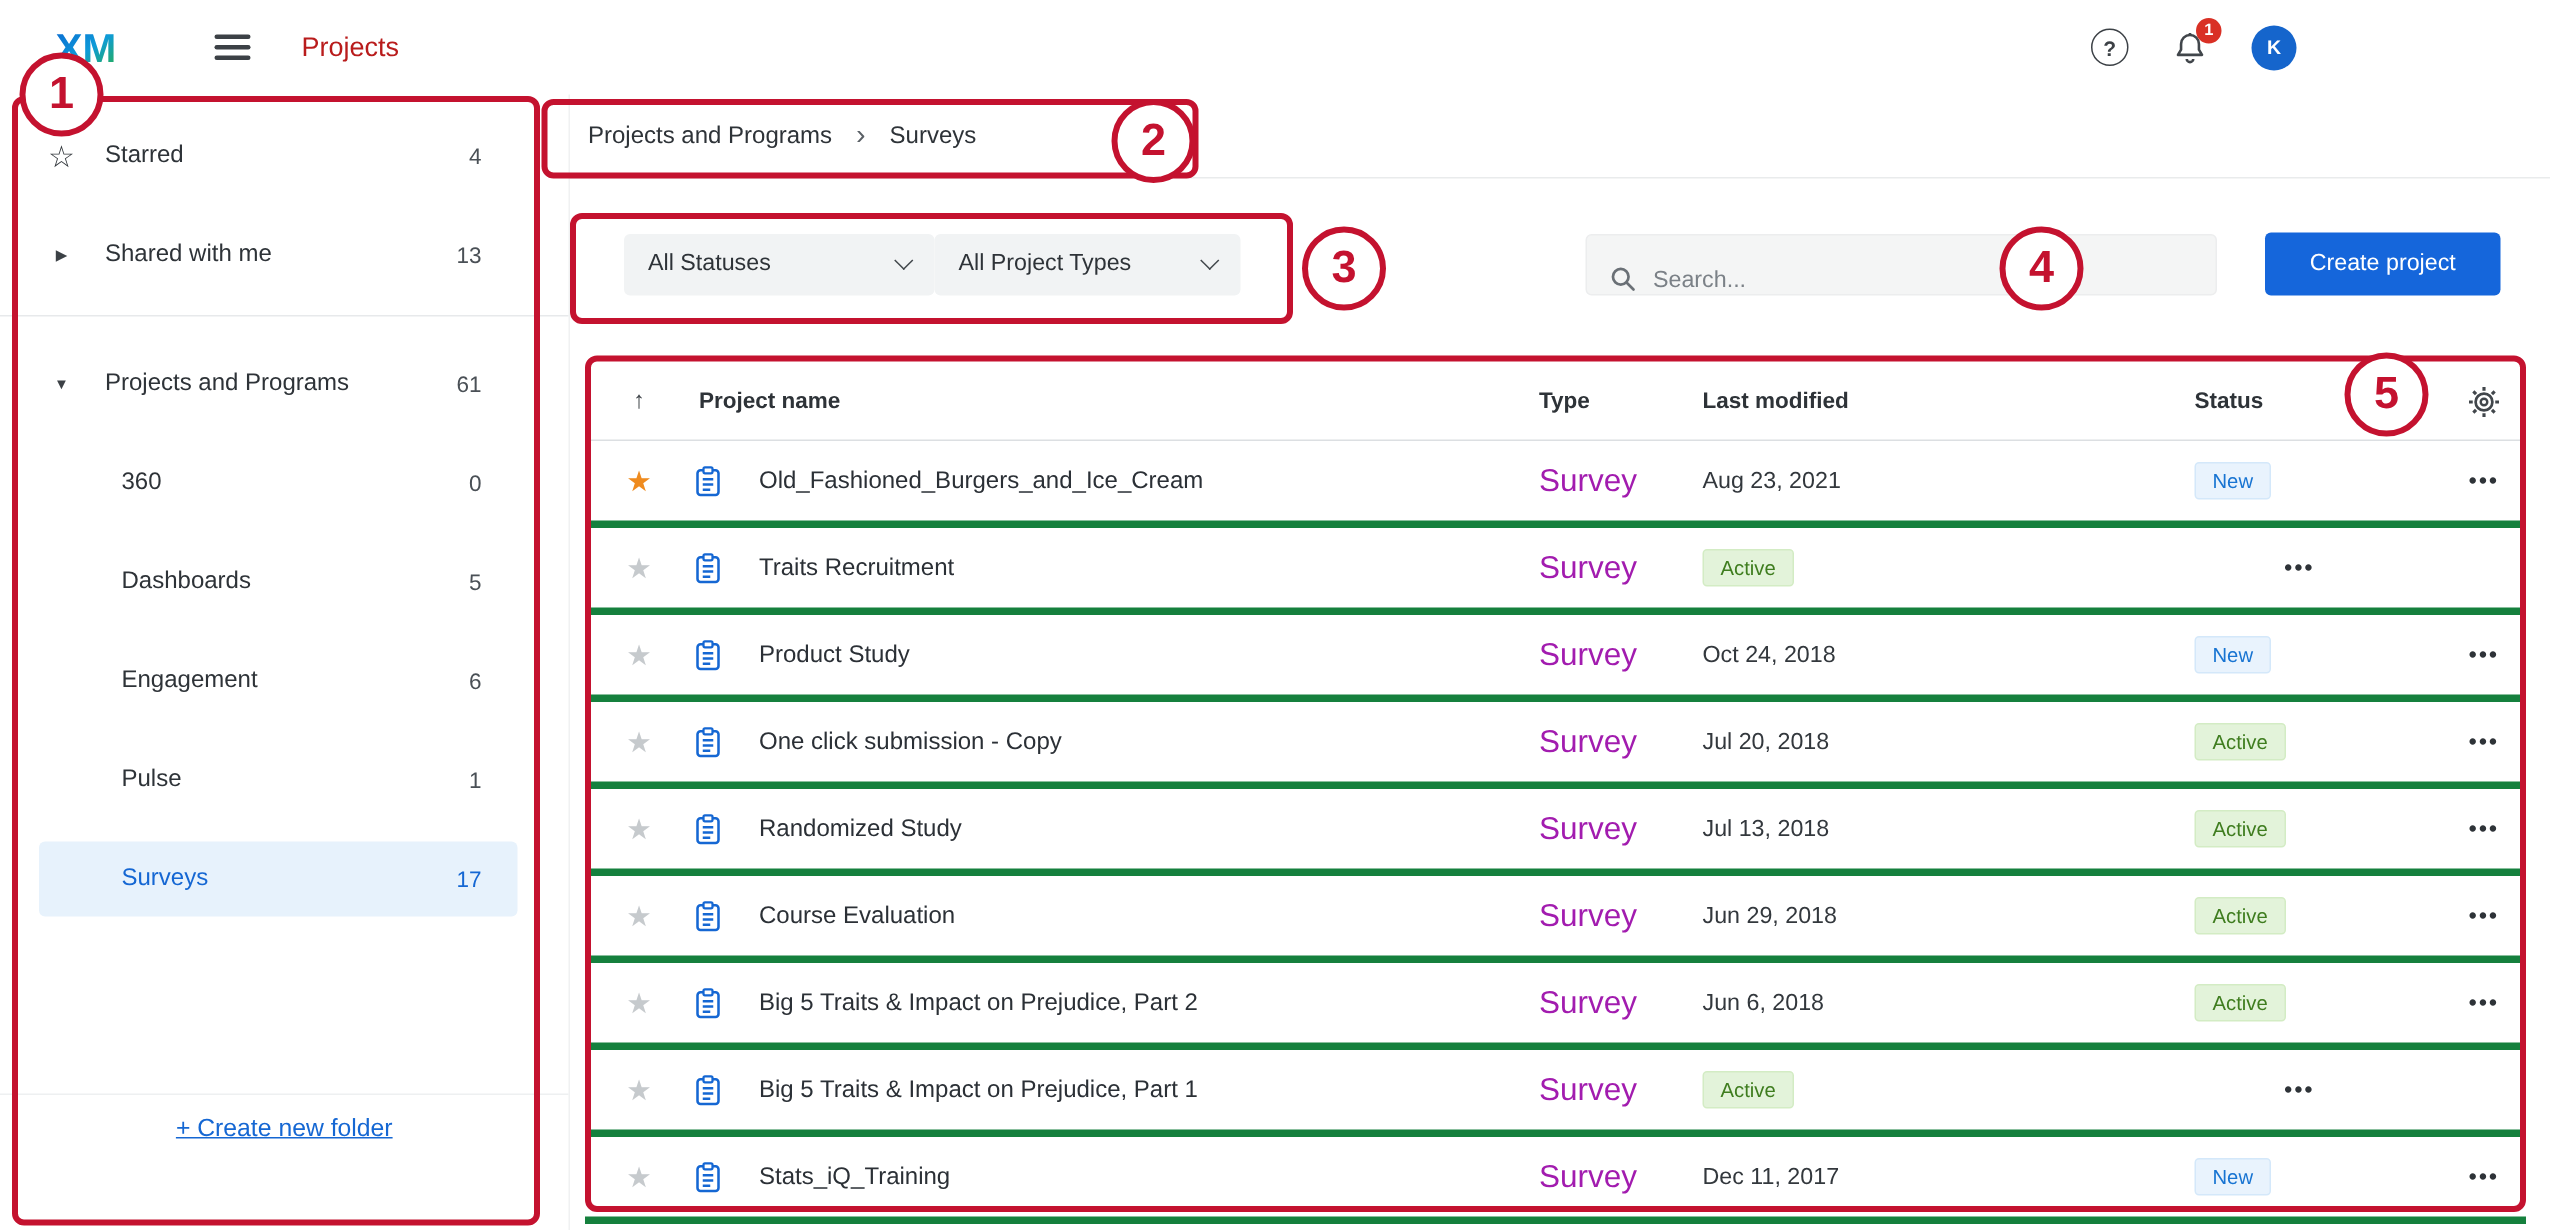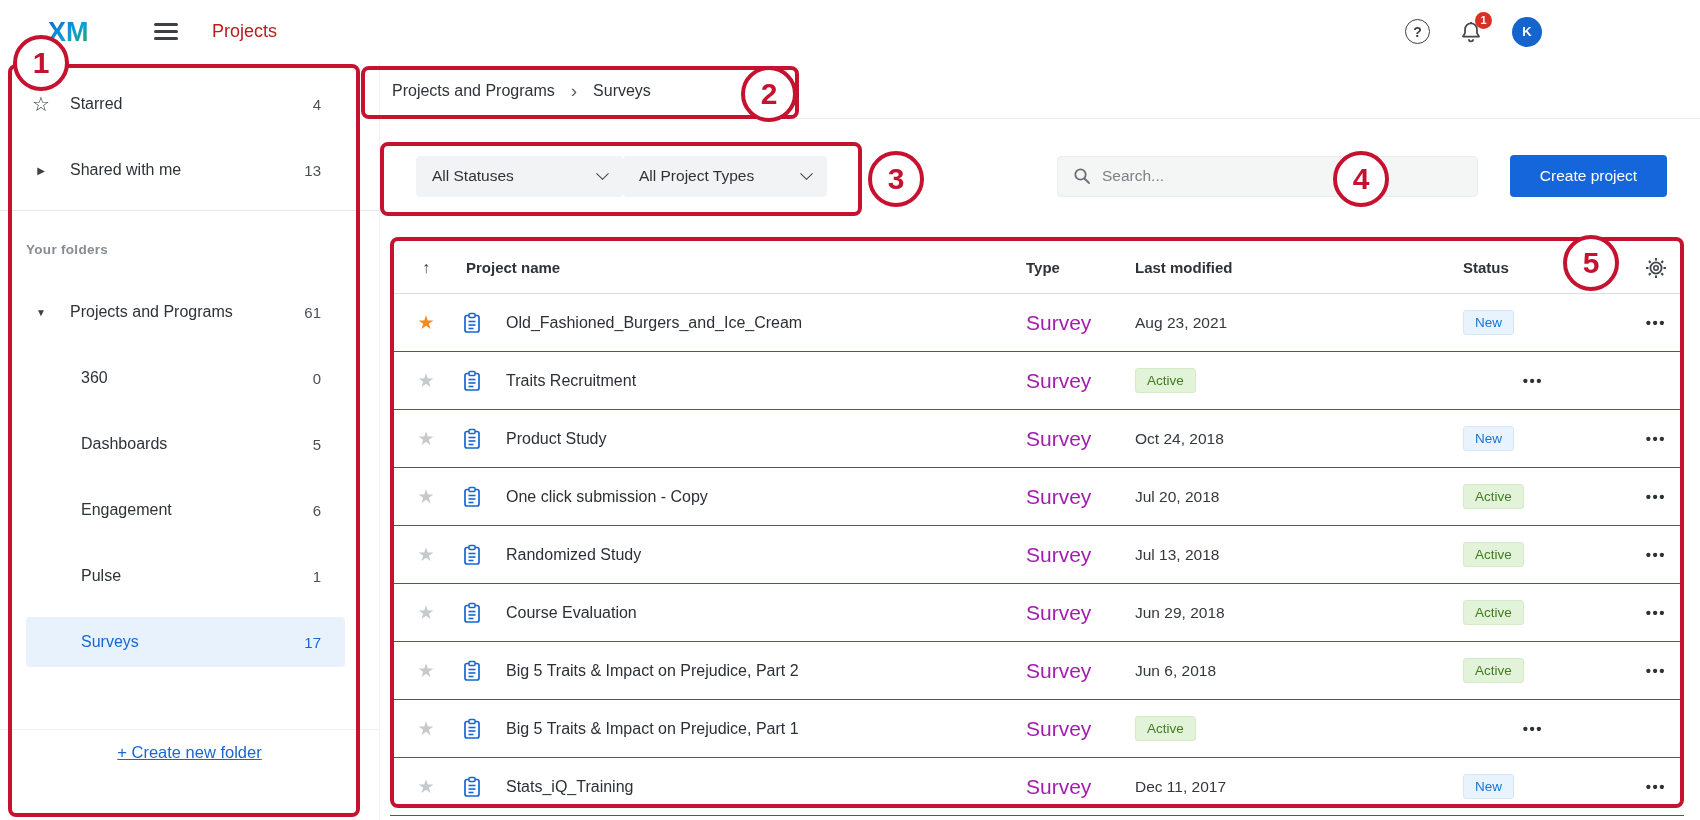--- a/index.html
+++ b/index.html
@@ -3,21 +3,21 @@
 <meta charset="utf-8">
 <style>
   * { margin:0; padding:0; box-sizing:border-box; }
   html,body { background:#ffffff; }
   #app {
     position:relative; width:1700px; height:820px; background:#fff;
     font-family:"Liberation Sans", sans-serif; overflow:hidden; color:#2e3338;
   }
 
   
-  .topbar { position:absolute; top:0; left:16px; width:1548px; height:63px;
+  .topbar { position:absolute; top:0; left:5px; width:1548px; height:63px;
             display:flex; align-items:center; background:#fff; }
   .logo { margin-left:32px; display:flex; align-items:center; }
   .hamburger { margin-left:52px; width:24px; cursor:pointer; }
   .hamburger .bar { height:2.5px; background:#3c4146; border-radius:2px; margin:4.5px 0; }
   .app-title { margin-left:34px; font-size:18px; color:#b91c1c; }
   .topbar-right { margin-left:auto; margin-right:22px; display:flex; align-items:center; gap:28px; }
   .help-icon { width:25px; height:25px; border:1.8px solid #3c4146; border-radius:50%;
                display:flex; align-items:center; justify-content:center;
                font-size:14px; font-weight:700; color:#3c4146; }
   .bell-wrap { position:relative; width:26px; height:26px; }
@@ -62,40 +62,40 @@
 
   .filters-row { margin-top:36px; height:42px; display:flex; align-items:center; padding:0 33px 0 18px; }
   .dropdown { height:41px; background:#f1f3f4; border-radius:4px; display:flex; align-items:center;
               justify-content:space-between; padding:0 16px; font-size:15.5px; color:#2e3338; cursor:pointer; }
   .dd-types { width:204px; }
   .dd-status { width:207px; margin-left:18px; }
   .chev { width:9px; height:9px; border-right:1.8px solid #41464b; border-bottom:1.8px solid #41464b;
           transform:rotate(45deg) translate(-2px,-2px); }
   .flex-spacer { flex:1; }
   .search-box { width:421px; height:41px; background:#f4f5f5; border:1px solid #ecedee;
-                border-radius:4px; display:flex; align-items:center; padding:0 14px; }
+                border-radius:4px; display:flex; align-items:flex-end; padding:0 14px; }
   .search-box input { flex:1; margin-left:10px; border:none; outline:none; background:transparent;
                       font-family:"Liberation Sans", sans-serif; font-size:15.5px; color:#2e3338; }
   .search-box input::placeholder { color:#7b8187; }
   .create-btn { margin-left:32px; width:157px; height:42px; background:#1566db; color:#fff;
                 border:none; border-radius:4px; font-family:"Liberation Sans", sans-serif;
                 font-size:15.5px; cursor:pointer; }
 
   
   .table { margin:45px 0 0 10px; width:1294px; }
   .thead, .trow { display:grid; grid-template-columns:48px 44px 1fr 100px 328px 190px 56px;
                   align-items:center; padding-left:12px; }
   .thead { height:52px; border-bottom:1px solid #dcdfe2; font-size:15px; font-weight:700; color:#2e3338; }
   .th-sort { text-align:center; font-size:16px; color:#41464b; cursor:pointer; }
   .th-name { grid-column:2 / 4; padding-left:16px; }
   .th-type { padding-left:16px; }
   .th-mod  { padding-left:25px; }
   .th-status { padding-left:25px; }
   .th-gear { display:flex; justify-content:center; cursor:pointer; }
-  .trow { height:58px; border-bottom:1px solid #15803d; }
+  .trow { height:58px; border-bottom:5px solid #15803d; }
   .c-star { text-align:center; }
   .row-star { cursor:pointer; }
   .row-star::before { content:"\2605"; font-size:19px; color:#c6cacd; }
   .row-star.starred::before { color:#ef8b1f; }
   .c-icon { display:flex; justify-content:center; }
   .c-name { padding-left:12px; font-size:16px; color:#2b3036; cursor:pointer;
             white-space:nowrap; overflow:hidden; text-overflow:ellipsis; }
   .c-type { padding-left:16px; font-size:21px; color:#a21caf; }
   .c-mod  { padding-left:25px; font-size:15.5px; color:#33383d; }
   .c-status { padding-left:25px; }
@@ -156,21 +156,20 @@
       <span class="nav-icon star-outline"></span>
       <span class="nav-label">Starred</span>
       <span class="nav-count">4</span>
     </div>
     <div class="nav-row">
       <span class="nav-icon caret-right"></span>
       <span class="nav-label">Shared with me</span>
       <span class="nav-count">13</span>
     </div>
     <div class="side-divider"></div>
-    <div class="folders-heading">Your folders</div>
     <div class="nav-row root-folder">
       <span class="nav-icon caret-down"></span>
       <span class="nav-label">Projects and Programs</span>
       <span class="nav-count">61</span>
     </div>
     <div class="sub-row">
       <div class="sub-pill">
         <span class="sub-label">360</span>
         <span class="sub-count">0</span>
       </div>

